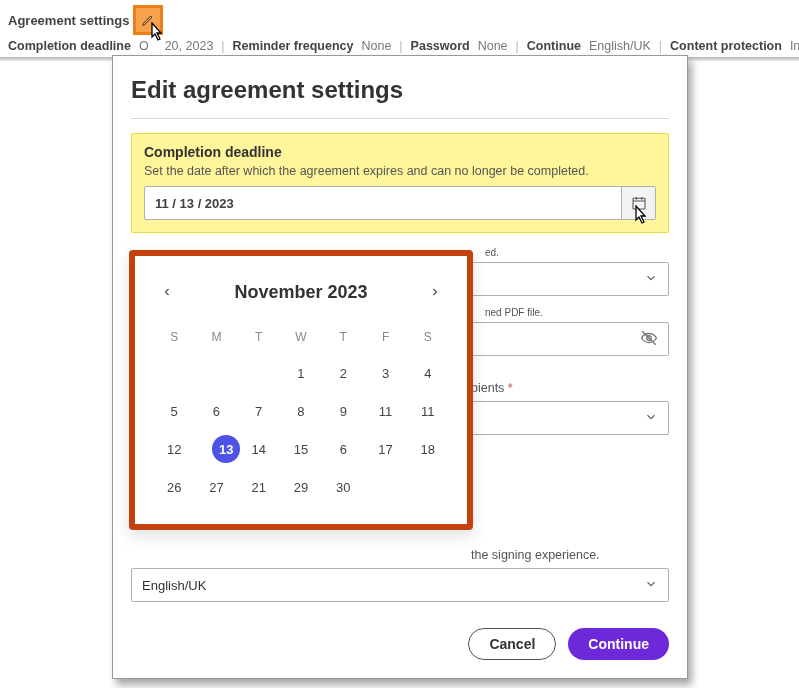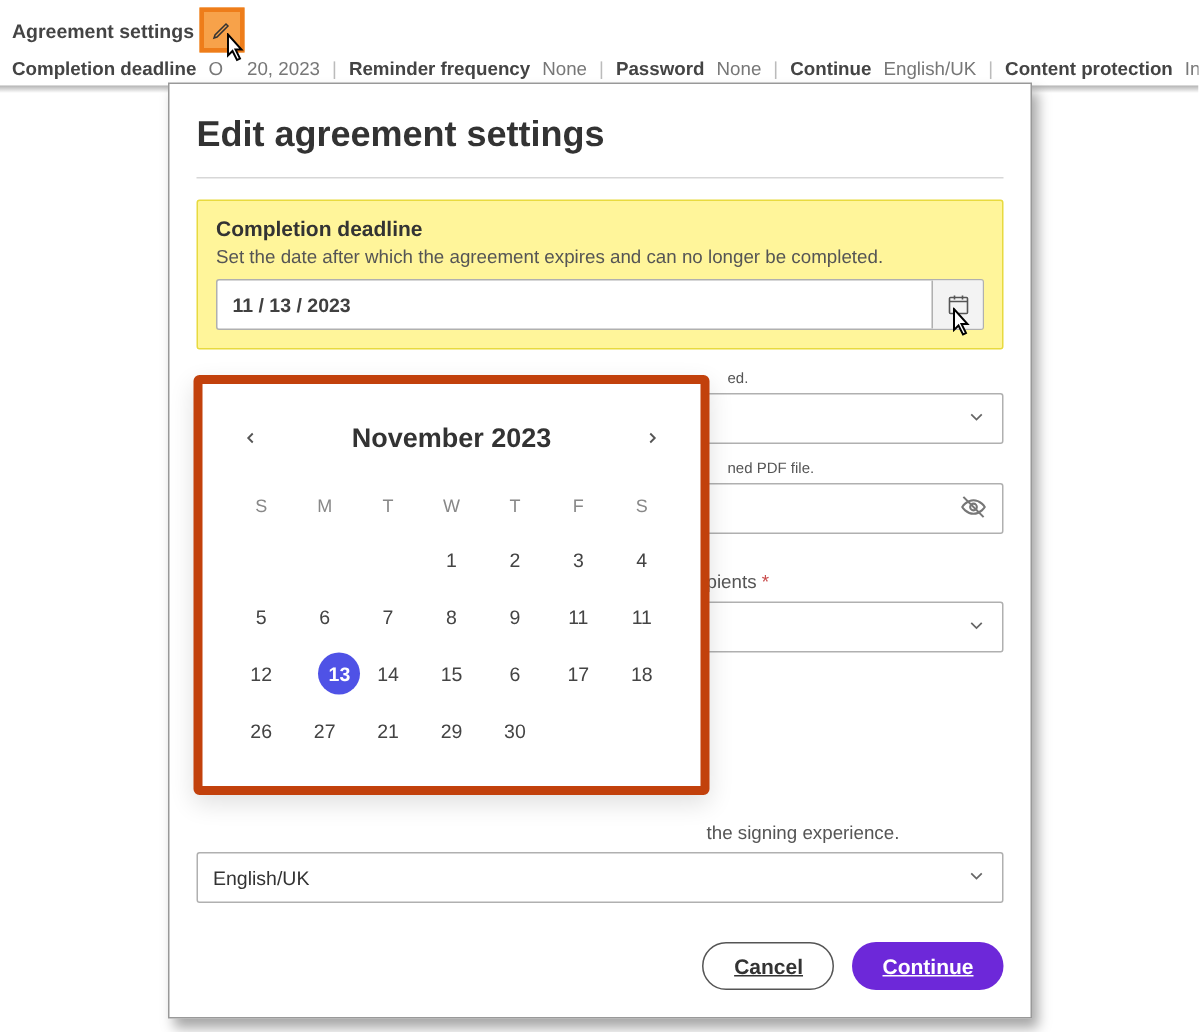--- a/index.html
+++ b/index.html
@@ -200,21 +200,20 @@
   .btn-row {
     display:flex; justify-content:flex-end; gap:12px;
   }
   .btn {
     height: 32px;
     padding: 0 20px;
     border-radius: 16px;
     font-size: 14px;
     font-weight:600;
     cursor:pointer;
-    text-decoration:underline;
   }
   .btn-cancel { background:#fff; border:1.5px solid #555; color:#333; }
   .btn-primary { background:#6d28d9; border:none; color:#fff; }
   .pencil-svg { stroke:#333; stroke-width:1.5; fill:none; }
   .recipients-title { padding-left: 340px; font-size:12.5px; color:#555; margin-bottom:6px; }
   .star { color:#c94b4b; }
 </style>
 </head>
 <body>
 

